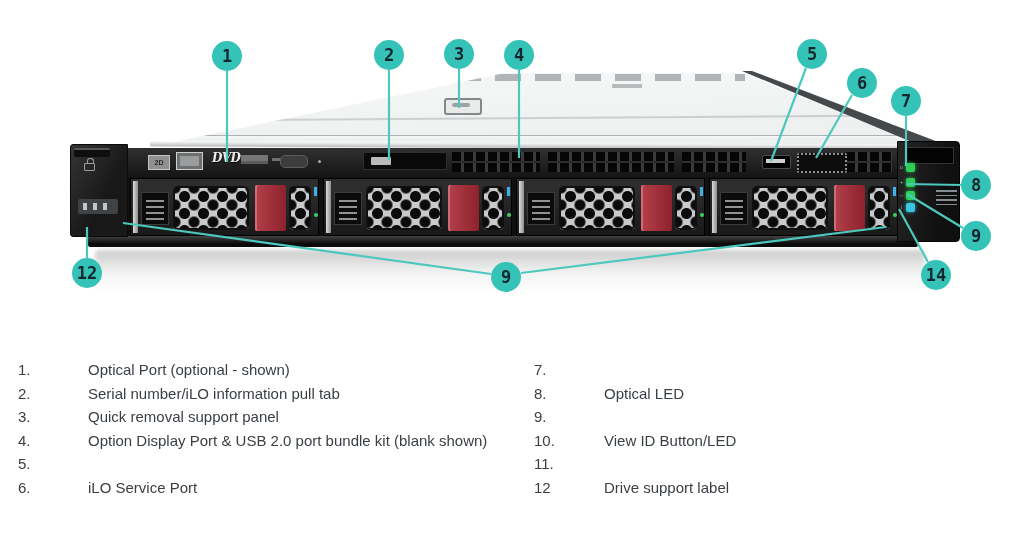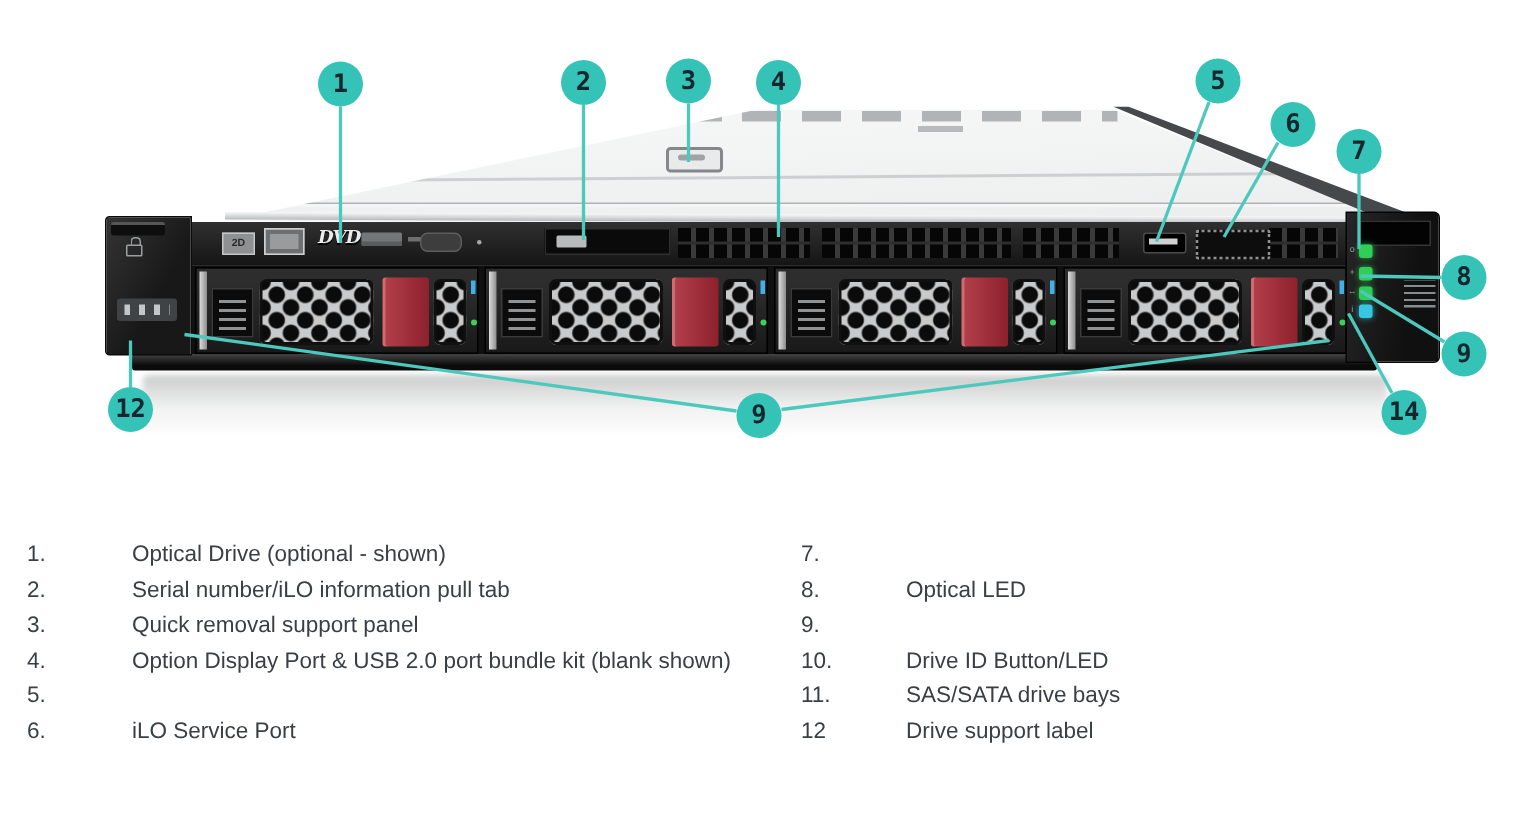--- a/index.html
+++ b/index.html
@@ -234,21 +234,21 @@
       <div class="callout" style="left: 961px; top: 221px;">9</div>
       <div class="callout" style="left: 921px; top: 260px;">14</div>
       <div class="callout" style="left: 491px; top: 262px;">9</div>
       <div class="callout" style="left: 72px; top: 258px;">12</div>
     </div>
 
 
   <div class="abs legend-col" id="legend-left">
       <div class="lrow">
         <span class="lnum">1.</span>
-        <span class="ltext">Optical Drive (optional - shown)</span>
+        <span class="ltext">Optical Port (optional - shown)</span>
       </div>
       <div class="lrow">
         <span class="lnum">2.</span>
         <span class="ltext">Serial number/iLO information pull tab</span>
       </div>
       <div class="lrow">
         <span class="lnum">3.</span>
         <span class="ltext">Quick removal support panel</span>
       </div>
       <div class="lrow">
@@ -269,24 +269,23 @@
       </div>
       <div class="lrow">
         <span class="lnum">8.</span>
         <span class="ltext">Optical LED</span>
       </div>
       <div class="lrow">
         <span class="lnum">9.</span>
       </div>
       <div class="lrow">
         <span class="lnum">10.</span>
-        <span class="ltext">Drive ID Button/LED</span>
+        <span class="ltext">View ID Button/LED</span>
       </div>
       <div class="lrow">
         <span class="lnum">11.</span>
-        <span class="ltext">SAS/SATA drive bays</span>
       </div>
       <div class="lrow">
         <span class="lnum">12</span>
         <span class="ltext">Drive support label</span>
       </div>
     </div>
 </div>
 
 </body></html>

